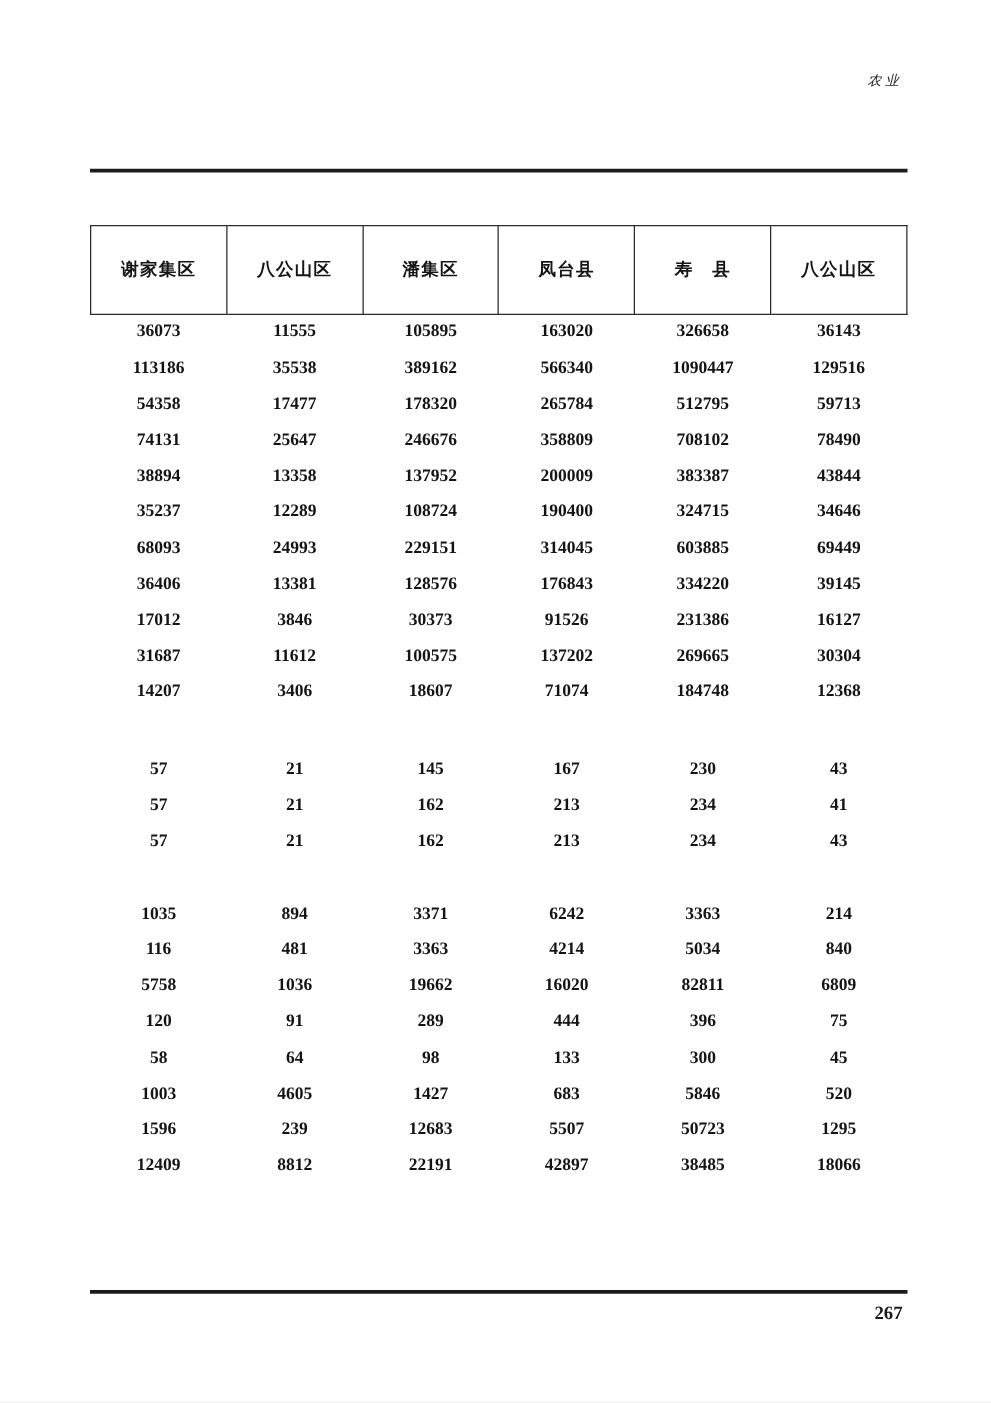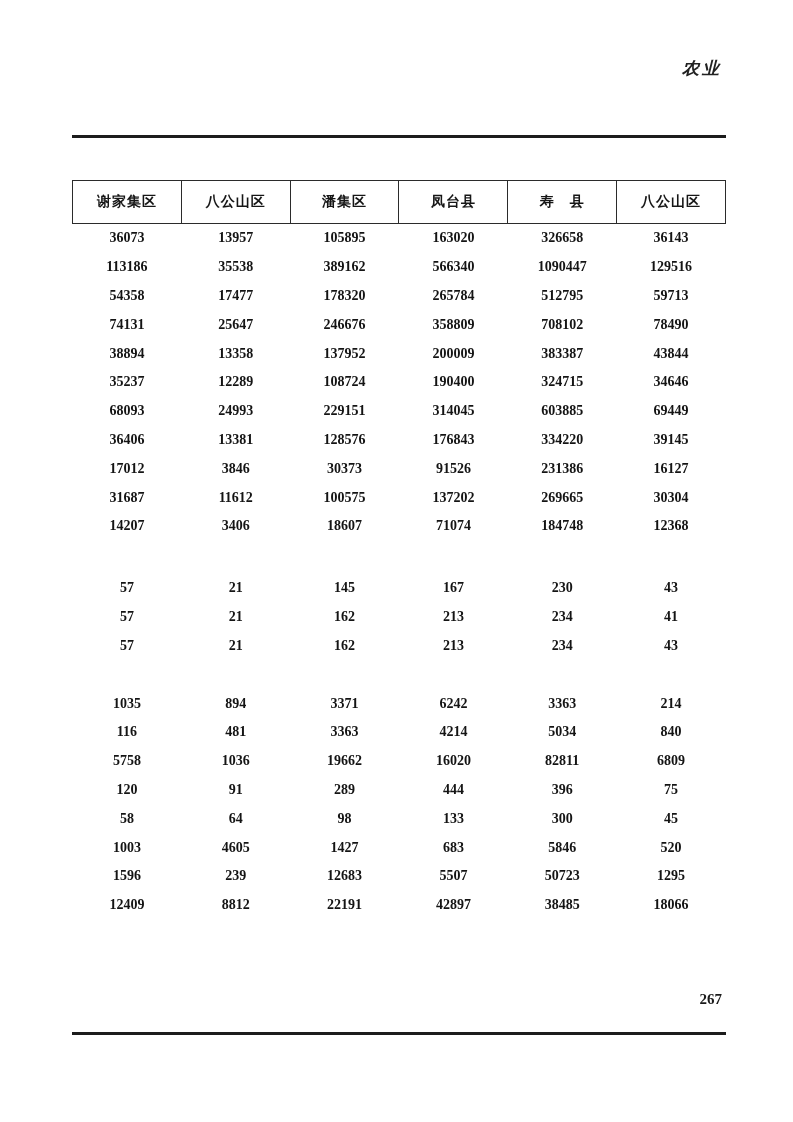--- a/index.html
+++ b/index.html
@@ -14,23 +14,23 @@
     margin: 0 auto;
     background: #ffffff;
     overflow: hidden;
     font-family: "Liberation Serif", "DejaVu Serif", serif;
     color: #1a1a1a;
   }
   .section-label {
     position: absolute;
     top: 57px;
     right: 71px;
-    font-size: 17px;
+    font-size: 11px;
     font-style: italic;
-    font-weight: 700;
+    font-weight: 400;
     letter-spacing: 3px;
     color: #222;
   }
   .top-rule {
     position: absolute;
     left: 72px;
     top: 135px;
     width: 654px;
     height: 3px;
     background: #1c1c1c;
@@ -44,21 +44,21 @@
     table-layout: fixed;
   }
   table.main thead th {
     border: 1.5px solid #2b2b2b;
     height: 38px;
     font-size: 14px;
     font-weight: bold;
     text-align: center;
     vertical-align: middle;
     letter-spacing: 1px;
-    padding: 2px;
+    padding: 16px;
     color: #161616;
   }
   table.main tbody td {
     height: 28.8px;
     font-size: 14px;
     font-weight: 600;
     text-align: center;
     vertical-align: middle;
     padding: 0;
     border: none;
@@ -70,21 +70,21 @@
   .bottom-rule {
     position: absolute;
     left: 72px;
     top: 1032px;
     width: 654px;
     height: 3px;
     background: #1c1c1c;
   }
   .page-number {
     position: absolute;
-    top: 991px;
+    top: 1043px;
     right: 71px;
     font-size: 15px;
     font-weight: bold;
     color: #1a1a1a;
   }
 </style>
 </head>
 <body>
 
 <div class="sheet">
@@ -100,21 +100,21 @@
         <th>八公山区</th>
         <th>潘集区</th>
         <th>凤台县</th>
         <th>寿　县</th>
         <th>八公山区</th>
       </tr>
     </thead>
     <tbody>
         <tr>
           <td>36073</td>
-          <td>13957</td>
+          <td>11555</td>
           <td>105895</td>
           <td>163020</td>
           <td>326658</td>
           <td>36143</td>
         </tr>
         <tr>
           <td>113186</td>
           <td>35538</td>
           <td>389162</td>
           <td>566340</td>

